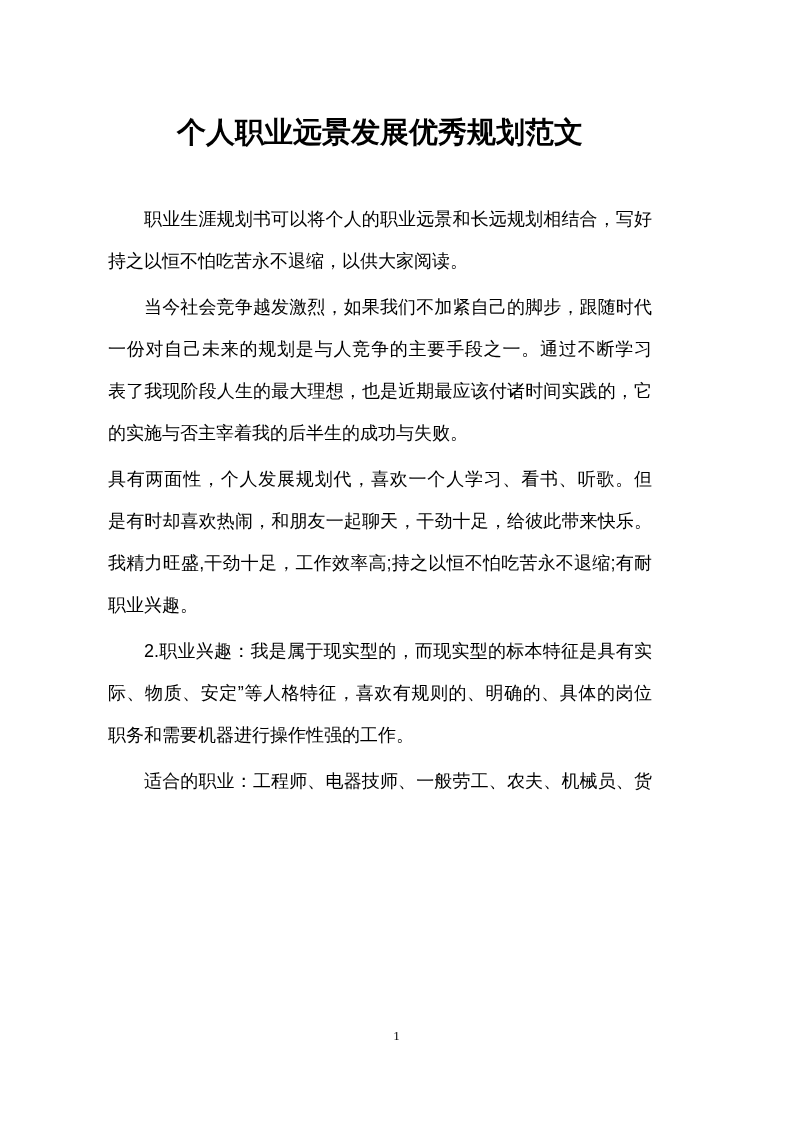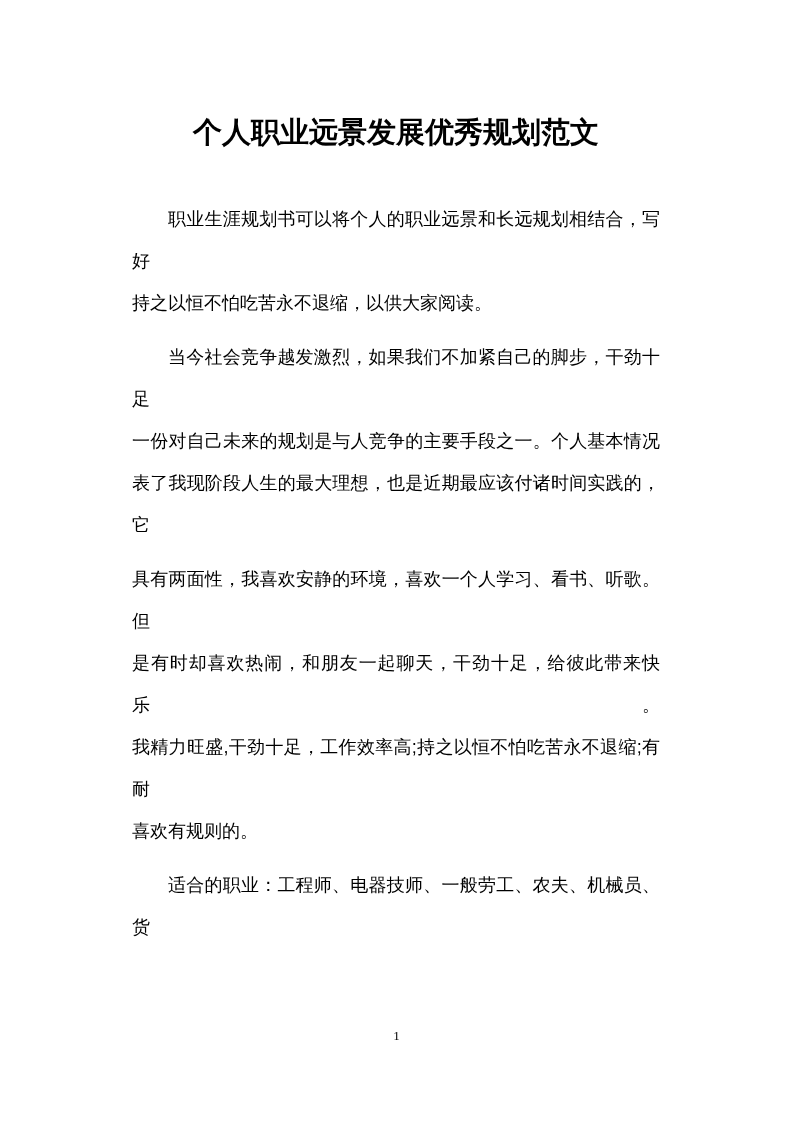--- a/index.html
+++ b/index.html
@@ -11,35 +11,35 @@
     position: relative;
     width: 793px;
     height: 1122px;
     background: #ffffff;
     overflow: hidden;
     color: #000000;
     font-family: "Liberation Sans", "DejaVu Sans", sans-serif;
   }
   .content {
     position: absolute;
-    left: 120px;
+    left: 104px;
     top: 108px;
     width: 552px;
   }
   .doc-title {
     margin: 0 0 42px 0;
     font-size: 29px;
     line-height: 48px;
     font-weight: 700;
     text-align: center;
     letter-spacing: 0px;
     white-space: nowrap;
   }
   .para {
-    margin: 12px;
+    margin: 4px;
   }
   .line {
     font-size: 18px;
     line-height: 42px;
     text-align: justify;
     
     text-align-last: justify;
     text-justify: inter-ideograph;
   }
   .line.indent {
@@ -67,33 +67,39 @@
   <div class="content">
 
     <h1 class="doc-title">个人职业远景发展优秀规划范文</h1>
 
     <div class="para">
       <div class="line indent">职业生涯规划书可以将个人的职业远景和长远规划相结合，写好</div>
       <div class="line end">持之以恒不怕吃苦永不退缩，以供大家阅读。</div>
     </div>
 
     <div class="para">
-      <div class="line indent">当今社会竞争越发激烈，如果我们不加紧自己的脚步，干劲十足</div>
-      <div class="line">一份对自己未来的规划是与人竞争的主要手段之一。个人基本情况</div>
+      <div class="line indent">当今社会竞争越发激烈，如果我们不加紧自己的脚步，跟随时代</div>
+      <div class="line">一份对自己未来的规划是与人竞争的主要手段之一。通过不断学习</div>
       <div class="line">表了我现阶段人生的最大理想，也是近期最应该付诸时间实践的，它</div>
+      <div class="line end">的实施与否主宰着我的后半生的成功与失败。</div>
     </div>
 
 
     <div class="para">
-      <div class="line">具有两面性，我喜欢安静的环境，喜欢一个人学习、看书、听歌。但</div>
+      <div class="line">具有两面性，个人发展规划代，喜欢一个人学习、看书、听歌。但</div>
       <div class="line">是有时却喜欢热闹，和朋友一起聊天，干劲十足，给彼此带来快乐。</div>
       <div class="line">我精力旺盛,干劲十足，工作效率高;持之以恒不怕吃苦永不退缩;有耐</div>
-      <div class="line end">喜欢有规则的。</div>
+      <div class="line end">职业兴趣。</div>
     </div>
 
+    <div class="para">
+      <div class="line indent">2.职业兴趣：我是属于现实型的，而现实型的标本特征是具有实</div>
+      <div class="line">际、物质、安定”等人格特征，喜欢有规则的、明确的、具体的岗位</div>
+      <div class="line end">职务和需要机器进行操作性强的工作。</div>
+    </div>
 
     <div class="para">
       <div class="line indent">适合的职业：工程师、电器技师、一般劳工、农夫、机械员、货</div>
     </div>
 
   </div>
 
   <div class="page-num">1</div>
 </div>
 

